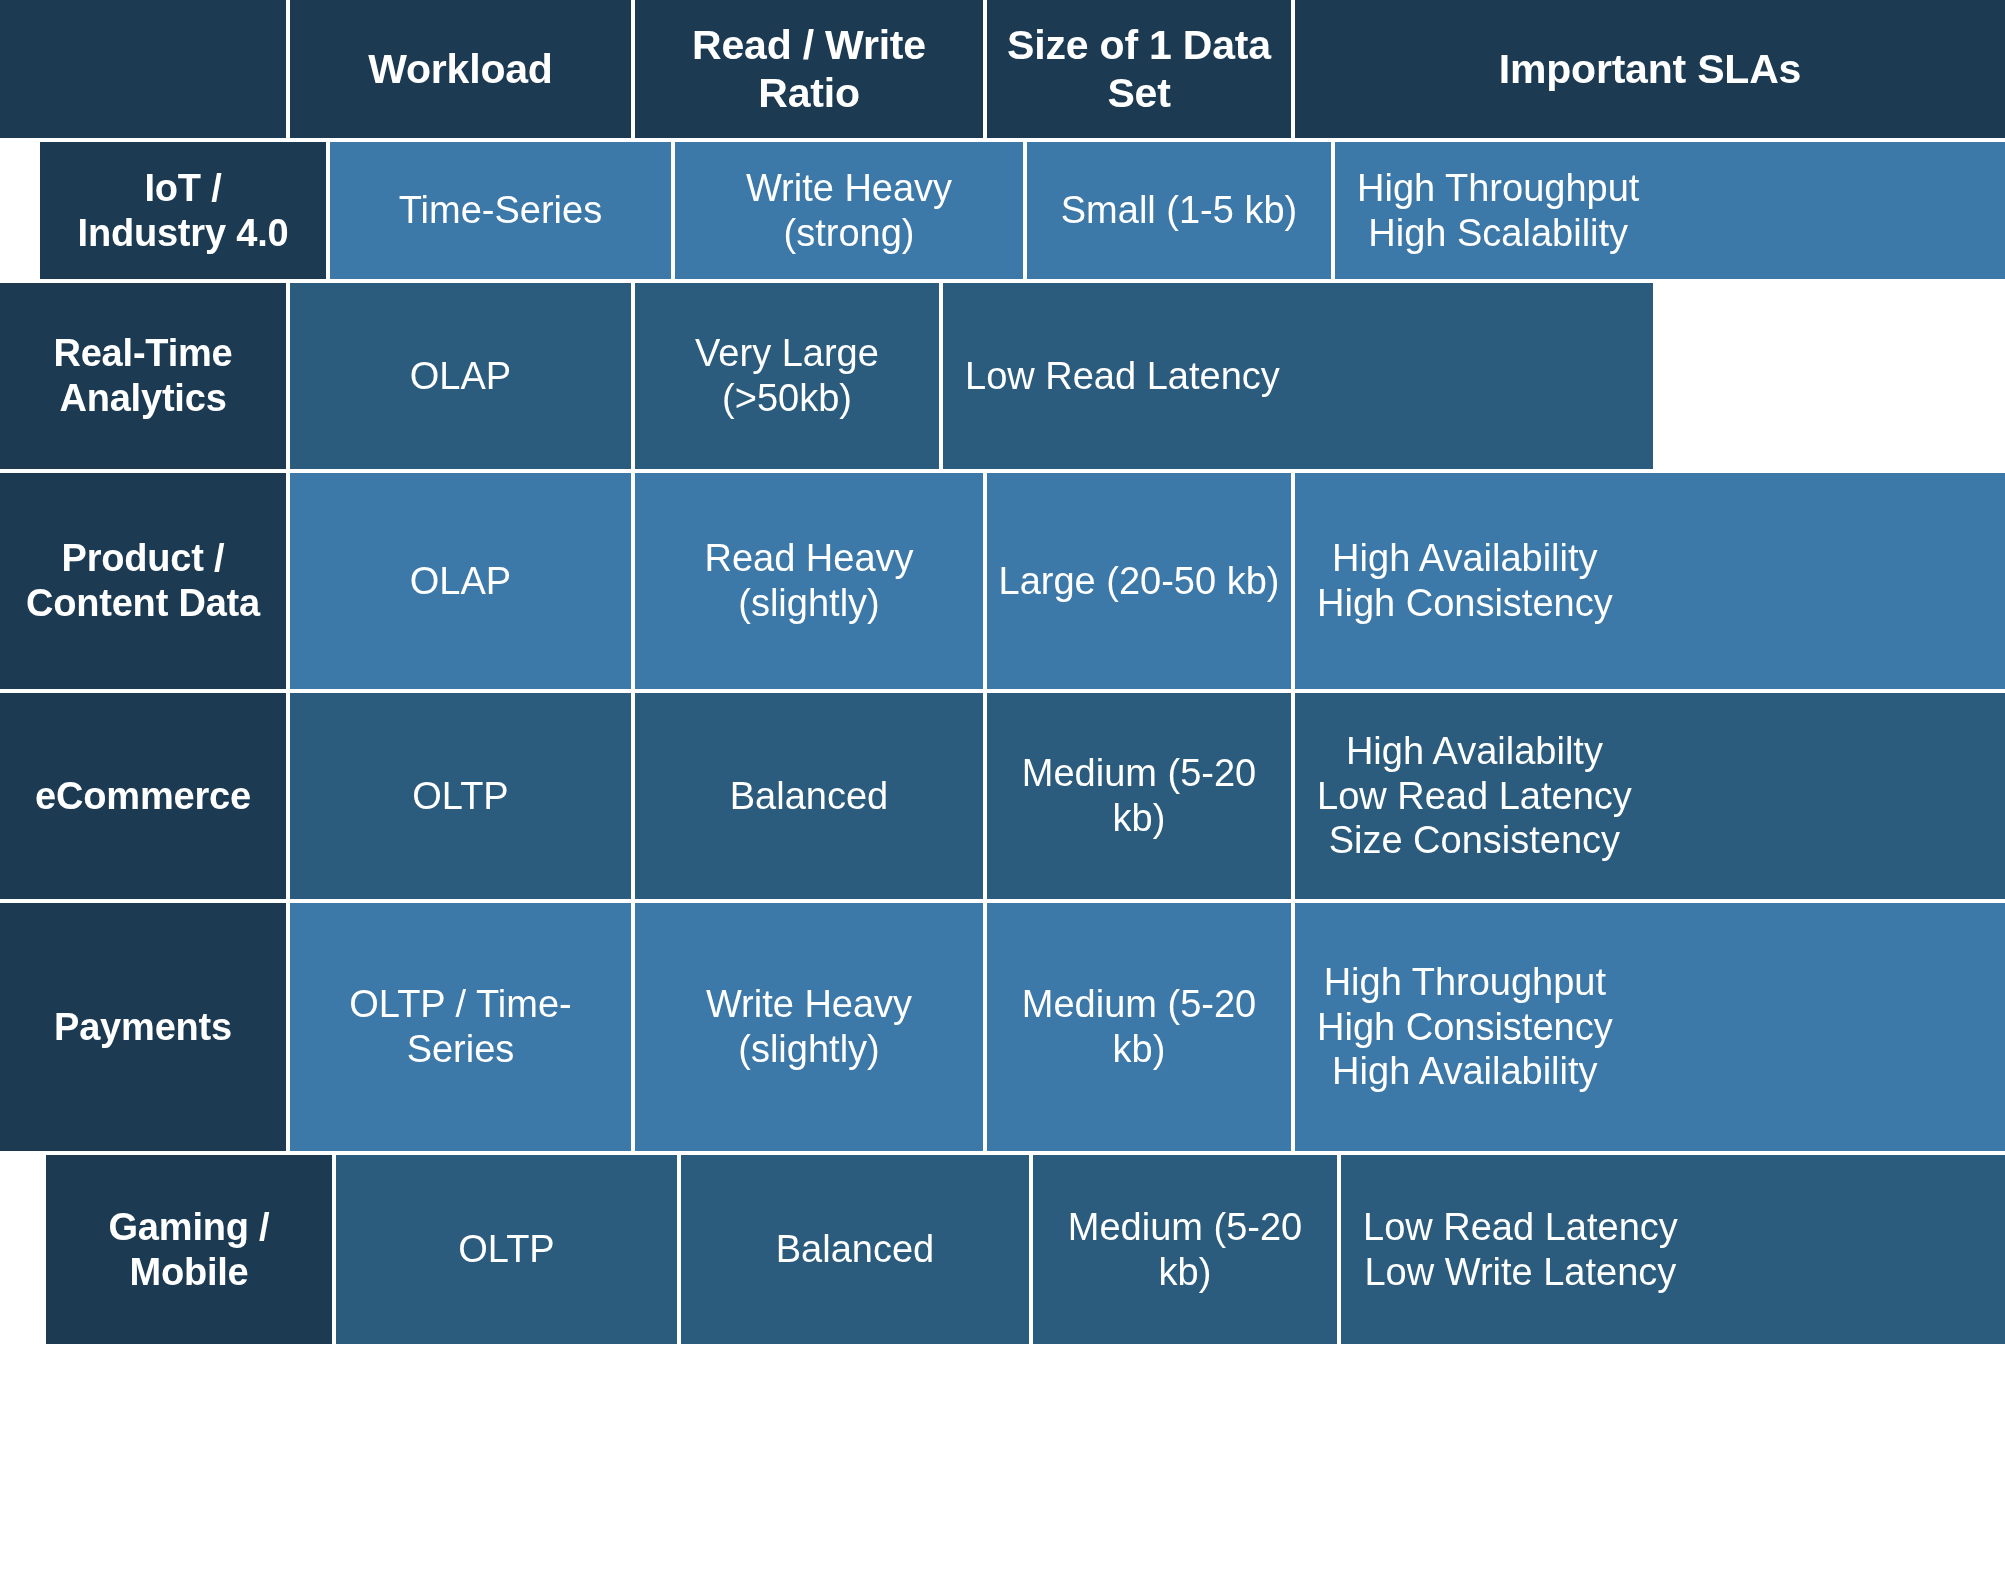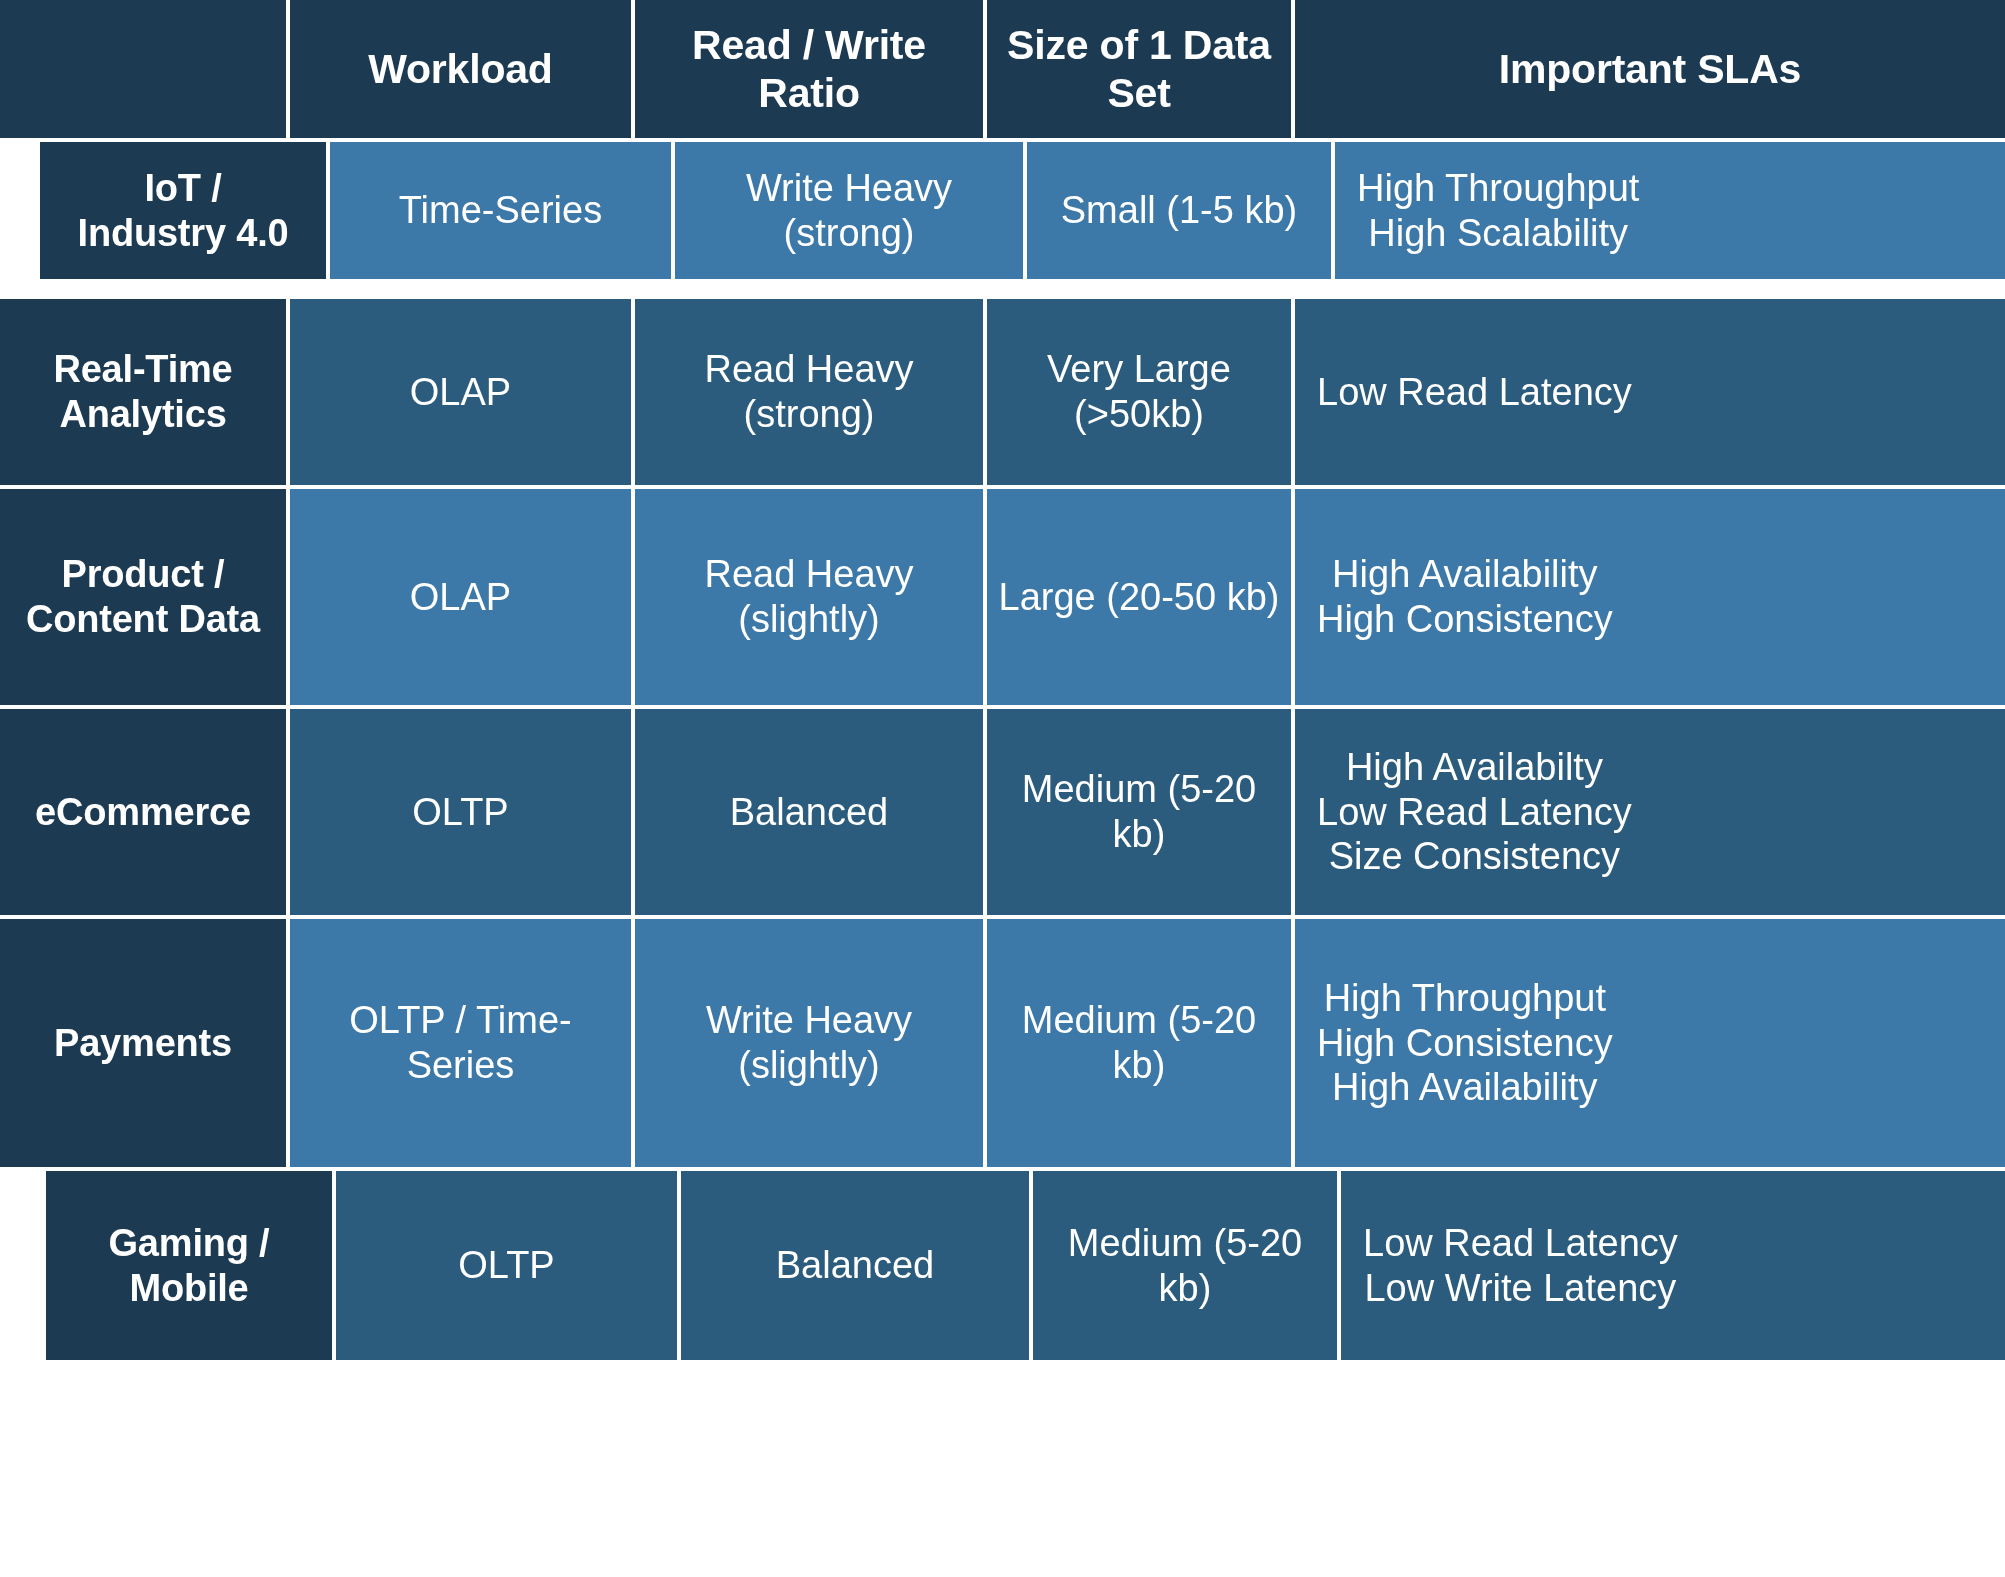--- a/index.html
+++ b/index.html
@@ -83,21 +83,21 @@
   
   .sla {
     justify-content: flex-start;
     text-align: center;
     padding-left: 22px;
   }
 
   
   .h-header { height: 142px; }
   .h-r1 { height: 141px; padding-left: 40px; }
-  .h-r2 { height: 190px; margin-top: 16px; }
+  .h-r2 { height: 190px; }
   .h-r3 { height: 220px; }
   .h-r4 { height: 210px; }
   .h-r5 { height: 252px; }
   .h-r7 { height: 189px; margin-left: 46px; }
 </style>
 </head>
 <body>
 
 <div id="table-root">
 
@@ -116,21 +116,20 @@
     <div class="cell c2 datacell tint-light">Write Heavy (strong)</div>
     <div class="cell c3 datacell tint-light">Small (1-5 kb)</div>
     <div class="cell c4 datacell tint-light sla multiline last-col">High Throughput
 High Scalability</div>
   </div>
 
   <div class="tbl-row h-r2">
     <div class="cell c0 rowlabel multiline">Real-Time
 Analytics</div>
     <div class="cell c1 datacell tint-dark">OLAP</div>
-    <div class="cell c2 datacell tint-dark">Read Heavy (strong)</div>
     <div class="cell c3 datacell tint-dark">Very Large (&gt;50kb)</div>
     <div class="cell c4 datacell tint-dark sla multiline last-col">Low Read Latency</div>
   </div>
 
   <div class="tbl-row h-r3">
     <div class="cell c0 rowlabel multiline">Product /
 Content Data</div>
     <div class="cell c1 datacell tint-light">OLAP</div>
     <div class="cell c2 datacell tint-light">Read Heavy (slightly)</div>
     <div class="cell c3 datacell tint-light">Large (20-50 kb)</div>

